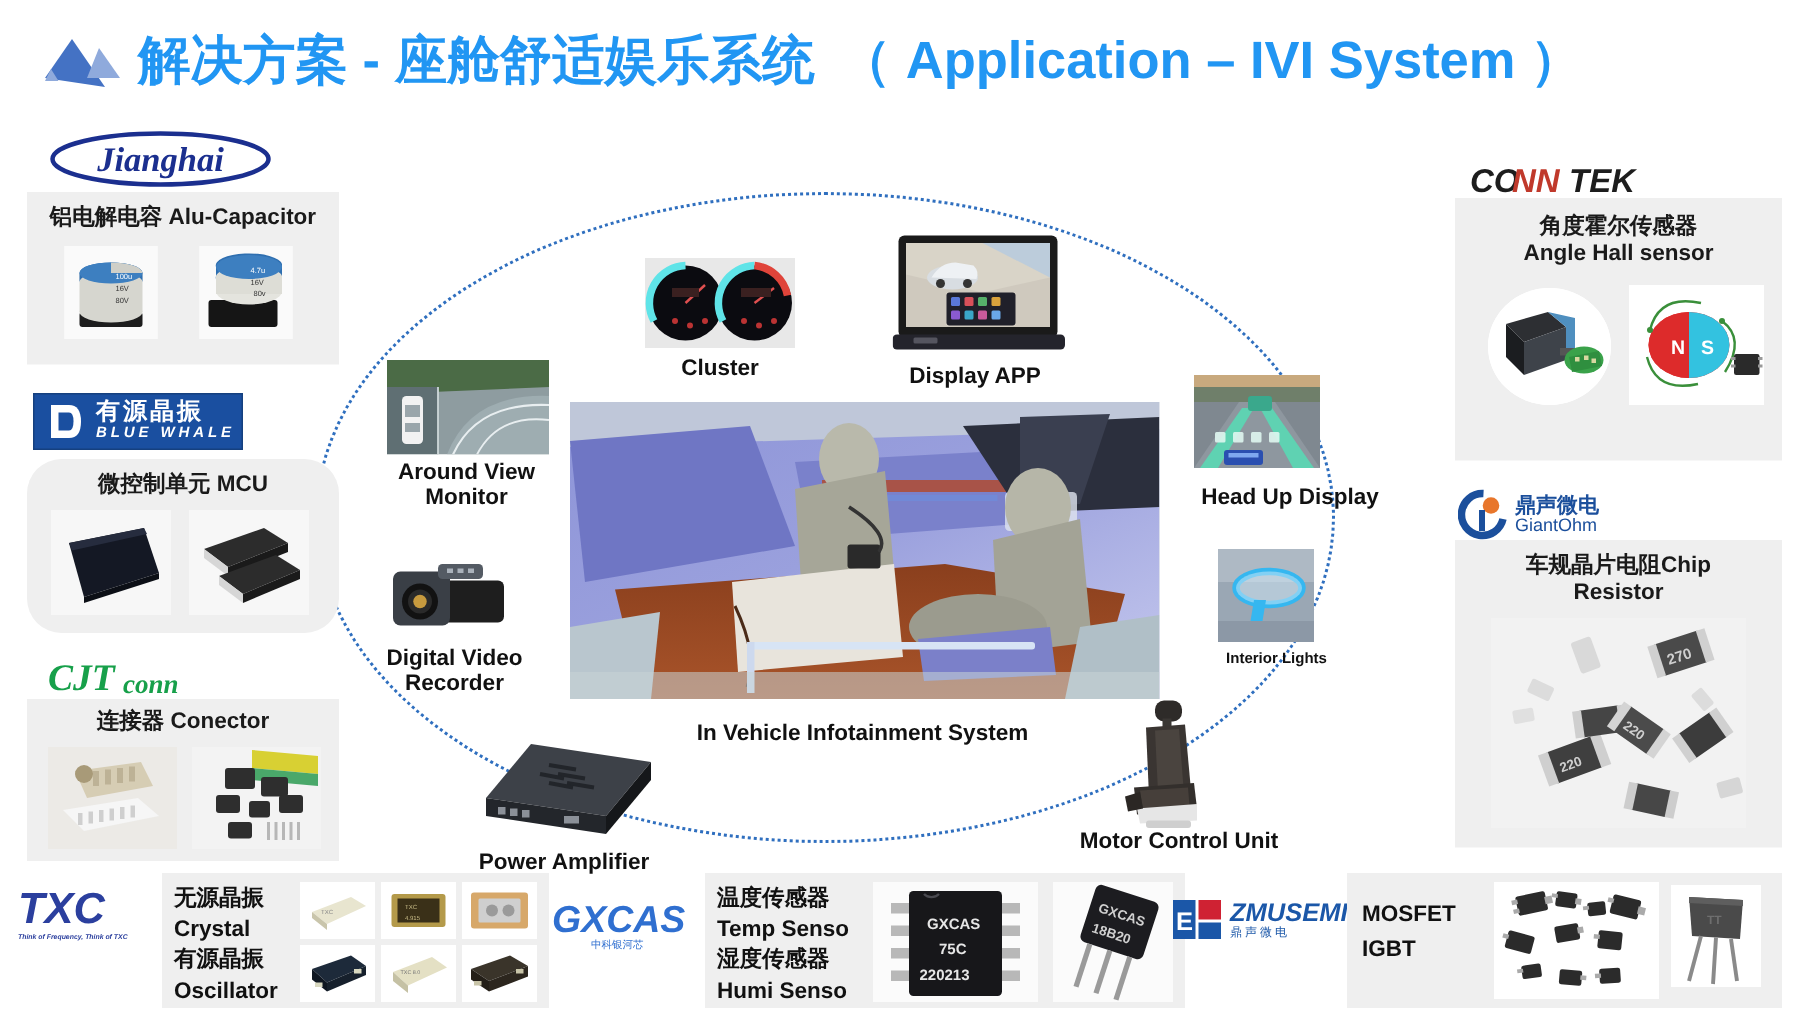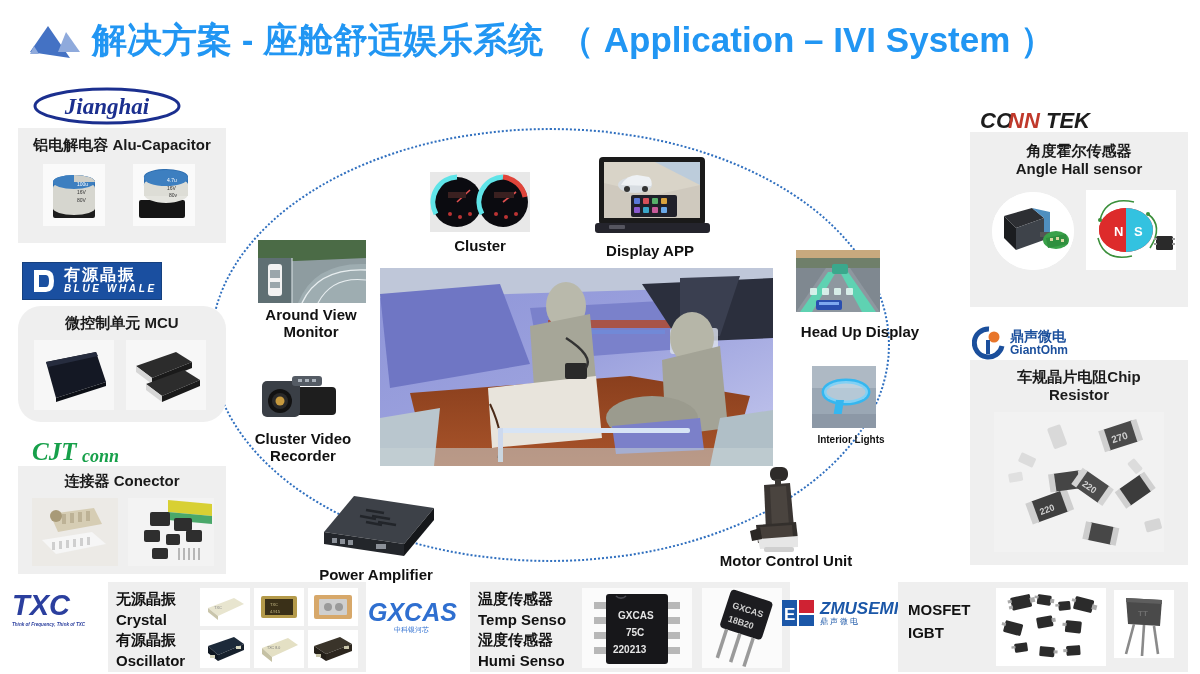--- a/index.html
+++ b/index.html
@@ -92,20 +92,21 @@
       <rect x="185" y="95" width="22" height="16" rx="2" fill="#2a2a2a"></rect>
       <path d="M186 70 Q214 88 206 100" stroke="#333" stroke-width="2.4" fill="none"></path>
       <path d="M110 136 Q126 170 118 190" stroke="#4a2a18" stroke-width="2" fill="none"></path>
       <rect x="120" y="160" width="190" height="5" rx="2" fill="#d7e4f5"></rect>
       <rect x="118" y="160" width="5" height="34" fill="#cdd9ee"></rect>
       <path d="M0 150 L60 140 L54 198 L0 198 Z" fill="#b9c6ce"></path>
       <path d="M340 150 L393 142 L393 198 L330 198 Z" fill="#b0bfc7"></path>
       <rect x="0" y="180" width="393" height="18" fill="#c9d3d6" opacity=".55"></rect>
     </svg>
   </div>
+  <div class="clabel" style="left:460px; top:480px; width:230px; font-size:15px;">In Vehicle Infotainment System</div>
 
   <div class="thumb" style="left:430px; top:172px; width:100px; height:60px; background:#1a1a1a;">
     <svg width="100" height="60" viewBox="0 0 100 60">
       <rect width="100" height="60" fill="#e8e8e8"></rect>
       <circle cx="27" cy="30" r="25" fill="#0b0b10"></circle>
       <circle cx="73" cy="30" r="25" fill="#0b0b10"></circle>
       <path d="M27 5 A25 25 0 0 0 6 42" stroke="#5fe4e8" stroke-width="5" fill="none"></path>
       <path d="M73 5 A25 25 0 0 0 52 42" stroke="#5fe4e8" stroke-width="5" fill="none"></path>
       <path d="M73 5 A25 25 0 0 1 95 25" stroke="#e0443a" stroke-width="5" fill="none"></path>
       <line x1="27" y1="30" x2="40" y2="18" stroke="#e05050" stroke-width="1.6"></line>
@@ -176,21 +177,21 @@
       <circle cx="24" cy="28" r="12" fill="#121212"></circle>
       <circle cx="24" cy="28" r="8" fill="#2a2a2a"></circle>
       <circle cx="24" cy="28" r="4.5" fill="#c79a3e"></circle>
       <rect x="36" y="3" width="30" height="10" rx="3" fill="#545b64"></rect>
       <rect x="42" y="6" width="4" height="3" fill="#aab2bb"></rect>
         <rect x="49" y="6" width="4" height="3" fill="#aab2bb"></rect>
       <rect x="56" y="6" width="4" height="3" fill="#aab2bb"></rect>
     </svg>
   </div>
   <div class="clabel" style="left:238px; top:430px; width:130px; font-size:15px;">
-    <span style="white-space:pre-line;">Cluster Video
+    <span style="white-space:pre-line;">Digital Video
 Recorder</span>
   </div>
 
   <div class="thumb nobg" style="left:318px; top:490px; width:122px; height:72px;">
     <svg width="122" height="72" viewBox="0 0 122 72">
       <path d="M36 6 L116 18 L86 54 L6 42 Z" fill="#3d4148"></path>
       <path d="M6 42 L86 54 L86 66 L6 54 Z" fill="#23262b"></path>
       <path d="M86 54 L116 18 L116 30 L86 66 Z" fill="#15171a"></path>
       <g stroke="#22252a" stroke-width="2.6">
         <line x1="48" y1="20" x2="66" y2="23"></line>
@@ -445,21 +446,21 @@
   </div>
 
   <div class="logo-wrap" style="left:972px; top:326px; display:flex; align-items:center;">
     <svg width="34" height="34" viewBox="0 0 34 34">
       <path d="M17 3 A14 14 0 1 0 30 20" stroke="#1b4f9c" stroke-width="5" fill="none"></path>
       <circle cx="22" cy="11" r="5.5" fill="#e8762b"></circle>
       <rect x="14" y="14" width="4" height="14" fill="#1b4f9c"></rect>
     </svg>
     <div style="margin-left:4px; line-height:1.1;">
       <div style="font-size:14px; font-weight:bold; color:#1b4f9c;">鼎声微电</div>
-      <div style="font-size:12px; font-weight:bold; color:#1b4f9c;">GiantOhm</div>
+      <div style="font-size:12px; font-weight:normal; color:#1b4f9c;">GiantOhm</div>
     </div>
   </div>
   <div class="panel" style="left:970px; top:360px; width:218px; height:205px;">
     <div class="panel-title" style="padding-top:8px; font-size:15px;">
       <div>车规晶片电阻Chip</div>
       <div>Resistor</div>
     </div>
     <div class="thumb" style="left:24px; top:52px; width:170px; height:140px;">
       <svg width="170" height="140" viewBox="0 0 170 140">
         <rect width="170" height="140" fill="#f2f2f2"></rect>

